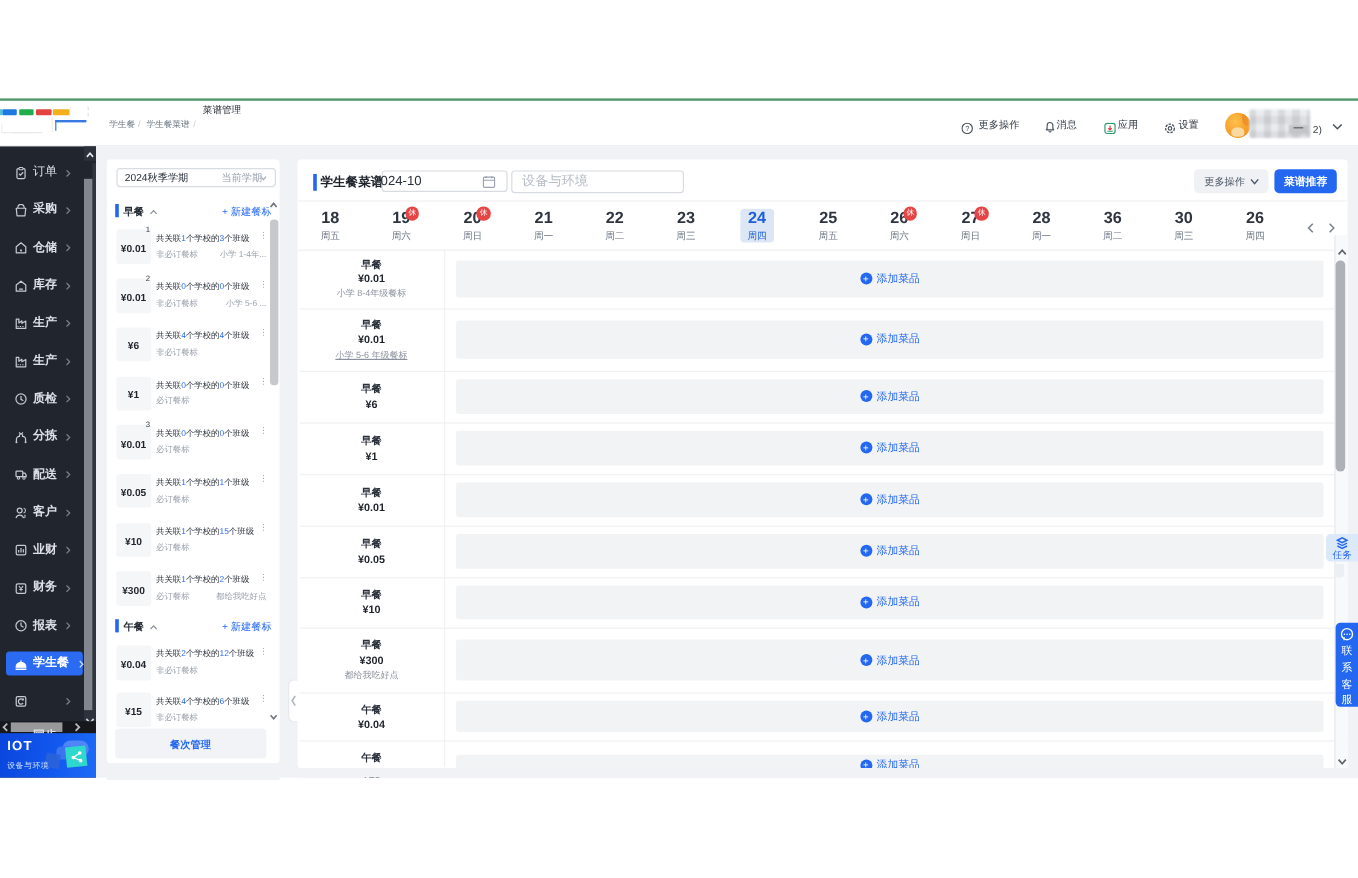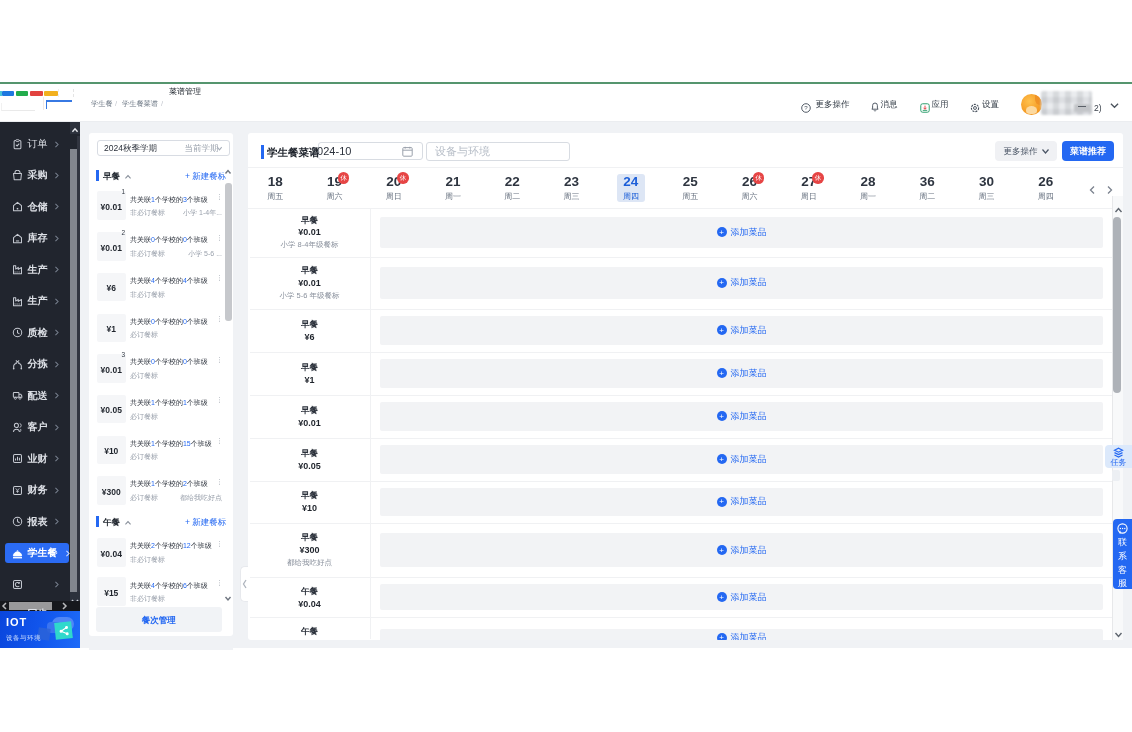--- a/index.html
+++ b/index.html
@@ -380,21 +380,21 @@
 <div class="abs txt" style="left:250px;top:227.45000000000002px;width:119px;height:10px;line-height:10px;font-size:9px;color:#1f242c;font-weight:bold;text-align:center;">¥0.01</div>
 <div class="abs txt" style="left:250px;top:240.25000000000003px;width:119px;height:10px;line-height:10px;font-size:7.5px;color:#8a919d;text-align:center;">小学 8-4年级餐标</div>
 <div class="abs" style="left:380px;top:216.70000000000002px;width:723px;height:31.5px;background:#f2f3f5;border-radius:2px;"></div>
 <div class="abs" style="left:380px;top:226.95000000000002px;width:723px;height:11px;display:flex;align-items:center;justify-content:center;gap:4px;">
     <span style="width:10px;height:10px;border-radius:50%;background:#2468f2;display:inline-flex;align-items:center;justify-content:center;color:#fff;font-size:8px;line-height:9px;">+</span>
     <span style="font-size:9px;color:#2468f2;">添加菜品</span>
   </div>
 <div class="abs" style="left:250px;top:257.1px;width:873px;height:1px;background:#f0f1f3;"></div>
 <div class="abs txt" style="left:250px;top:265.0px;width:119px;height:10px;line-height:10px;font-size:8.5px;color:#2b313b;font-weight:bold;text-align:center;">早餐</div>
 <div class="abs txt" style="left:250px;top:277.8px;width:119px;height:10px;line-height:10px;font-size:9px;color:#1f242c;font-weight:bold;text-align:center;">¥0.01</div>
-<div class="abs txt" style="left:250px;top:290.6px;width:119px;height:10px;line-height:10px;font-size:7.5px;color:#8a919d;text-align:center;">小学 5-6 年级餐标</div>
+<div class="abs txt" style="left:250px;top:290.6px;width:119px;height:10px;line-height:10px;font-size:7.5px;color:#8a919d;text-align:center;text-decoration:underline;">小学 5-6 年级餐标</div>
 <div class="abs" style="left:380px;top:267.05px;width:723px;height:31.5px;background:#f2f3f5;border-radius:2px;"></div>
 <div class="abs" style="left:380px;top:277.3px;width:723px;height:11px;display:flex;align-items:center;justify-content:center;gap:4px;">
     <span style="width:10px;height:10px;border-radius:50%;background:#2468f2;display:inline-flex;align-items:center;justify-content:center;color:#fff;font-size:8px;line-height:9px;">+</span>
     <span style="font-size:9px;color:#2468f2;">添加菜品</span>
   </div>
 <div class="abs" style="left:250px;top:308.5px;width:873px;height:1px;background:#f0f1f3;"></div>
 <div class="abs txt" style="left:250px;top:318.5px;width:119px;height:10px;line-height:10px;font-size:8.5px;color:#2b313b;font-weight:bold;text-align:center;">早餐</div>
 <div class="abs txt" style="left:250px;top:331.5px;width:119px;height:10px;line-height:10px;font-size:9px;color:#1f242c;font-weight:bold;text-align:center;">¥6</div>
 <div class="abs" style="left:380px;top:315.5px;width:723px;height:29.0px;background:#f2f3f5;border-radius:2px;"></div>
 <div class="abs" style="left:380px;top:324.5px;width:723px;height:11px;display:flex;align-items:center;justify-content:center;gap:4px;">

